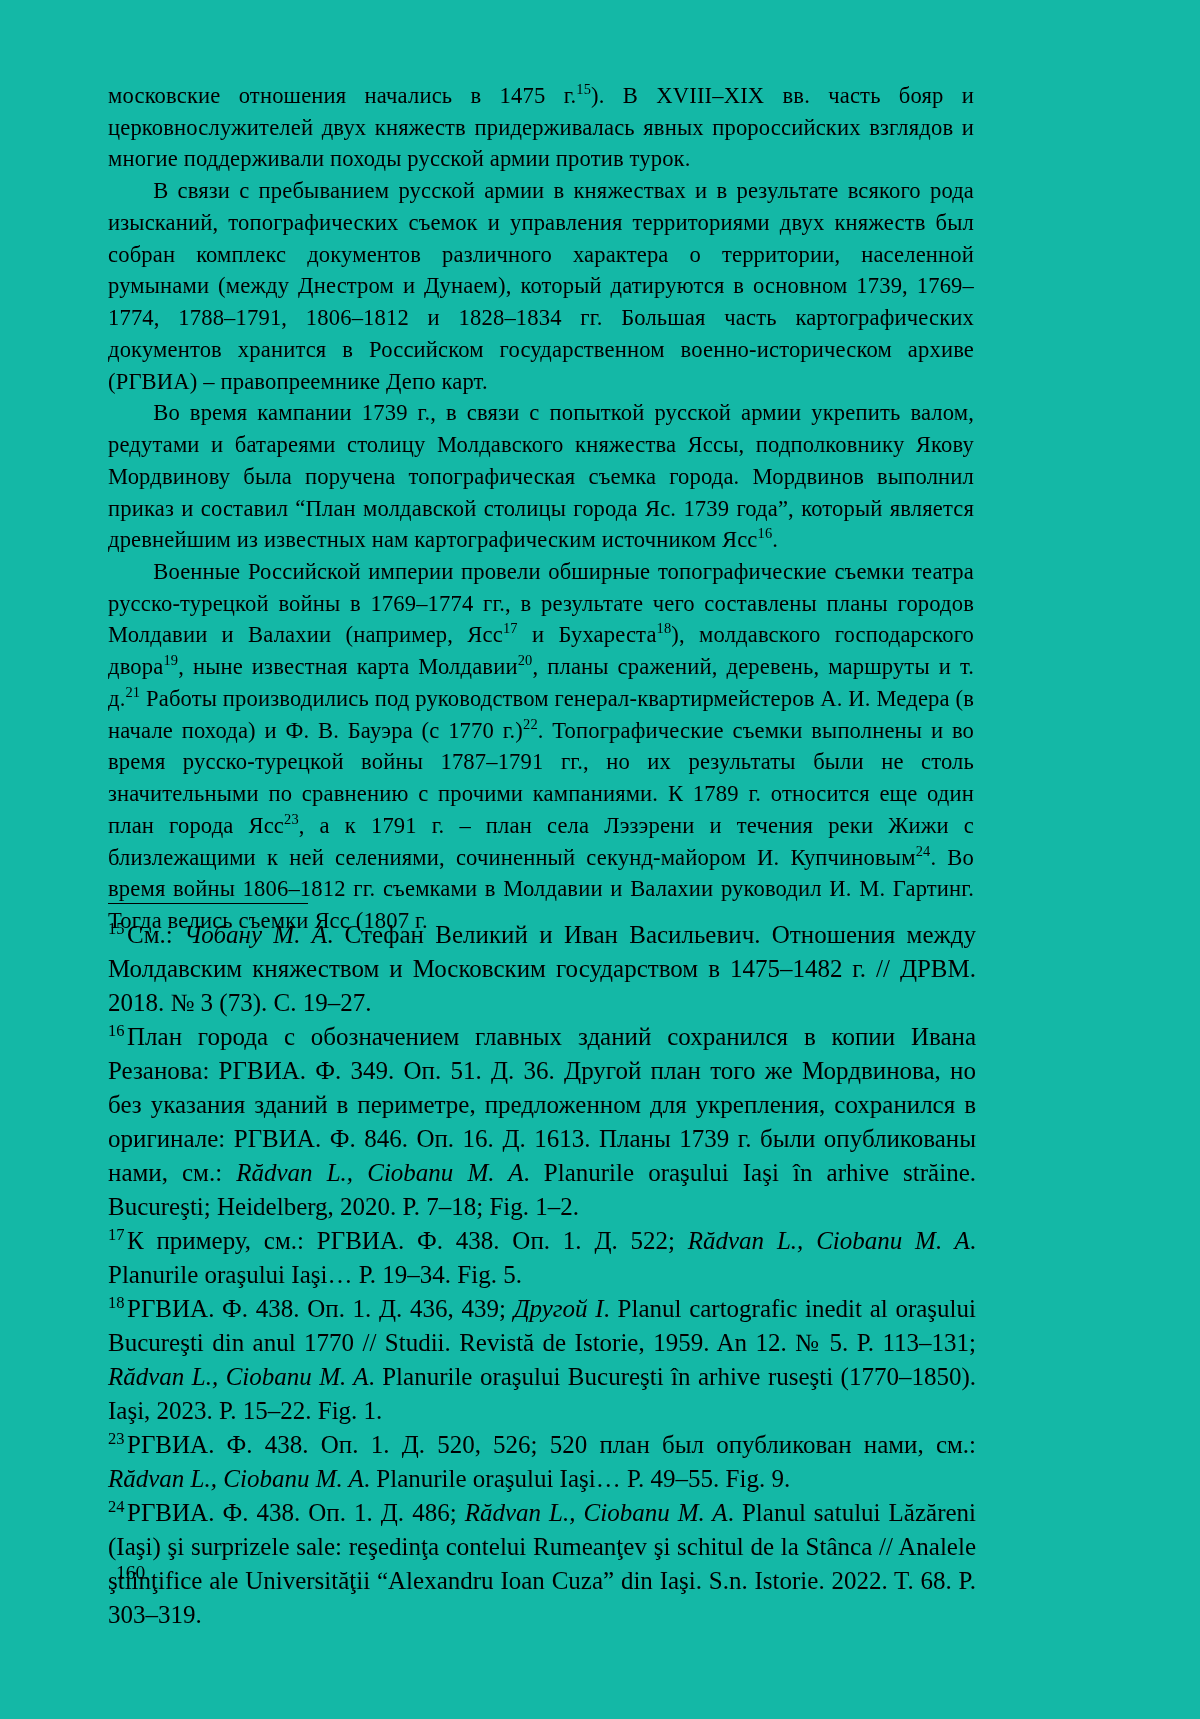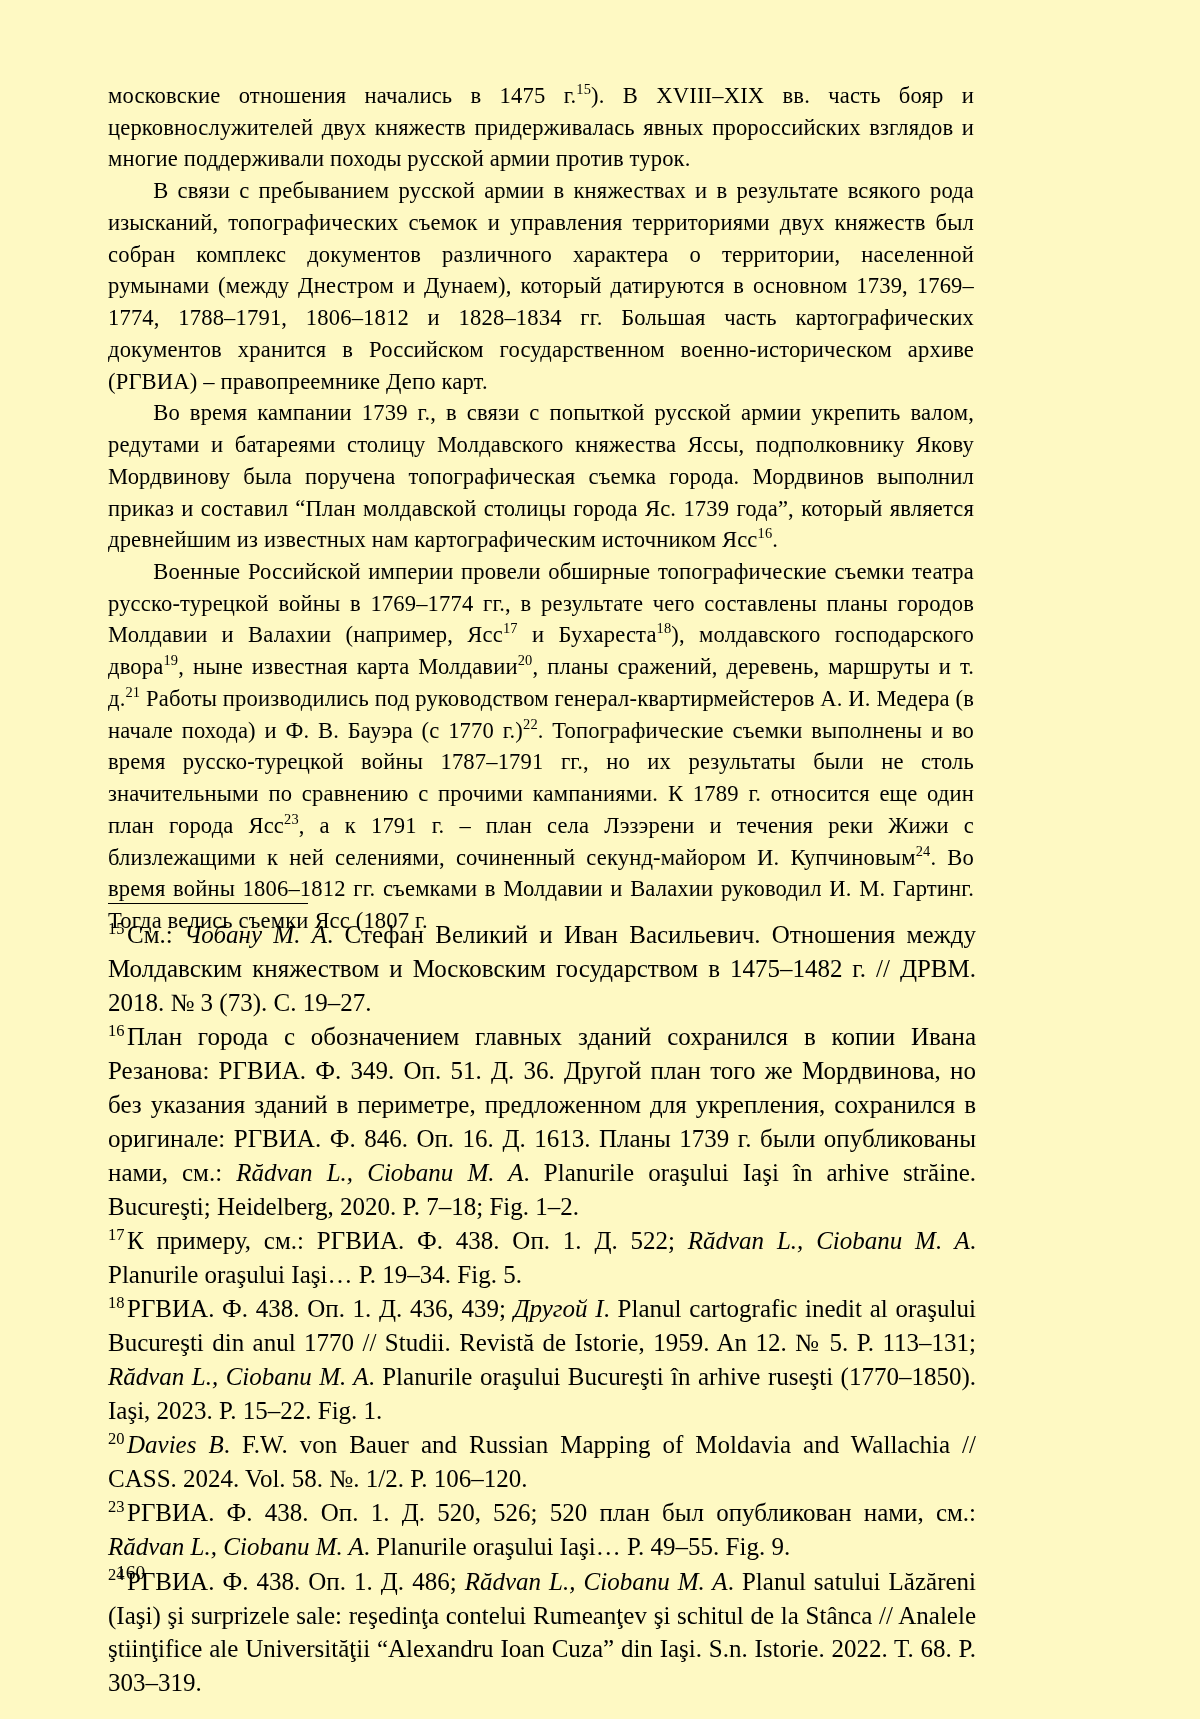--- a/index.html
+++ b/index.html
@@ -4,21 +4,21 @@
 <style>
   html, body {
     margin: 0;
     padding: 0;
     background: #ffffff;
   }
   .page {
     position: relative;
     width: 1200px;
     height: 1719px;
-    background: #fef9c3;
+    background: #14b8a6;
     font-family: "Liberation Serif", serif;
     color: #000000;
     box-sizing: border-box;
     overflow: hidden;
   }
   .content {
     position: absolute;
     left: 108px;
     top: 80px;
     width: 866px;
@@ -88,20 +88,19 @@
       </div>
   </div>
 
   <div class="rule"></div>
 
   <div class="notes">
       <p><span class="num">15</span><span>См.: </span><em>Чобану М. А</em><span>. Стефан Великий и Иван Васильевич. Отношения между Молдавским княжеством и Московским государством в 1475–1482 г. // ДРВМ. 2018. № 3 (73). С. 19–27.</span></p>
       <p><span class="num">16</span><span>План города с обозначением главных зданий сохранился в копии Ивана Резанова: РГВИА. Ф. 349. Оп. 51. Д. 36. Другой план того же Мордвинова, но без указания зданий в периметре, предложенном для укрепления, сохранился в оригинале: РГВИА. Ф. 846. Оп. 16. Д. 1613. Планы 1739 г. были опубликованы нами, см.: </span><em>Rădvan L., Ciobanu M. A</em><span>. Planurile oraşului Iaşi în arhive străine. Bucureşti; Heidelberg, 2020. P. 7–18; Fig. 1–2.</span></p>
       <p><span class="num">17</span><span>К примеру, см.: РГВИА. Ф. 438. Оп. 1. Д. 522; </span><em>Rădvan L., Ciobanu M. A</em><span>. Planurile oraşului Iaşi… P. 19–34. Fig. 5.</span></p>
       <p><span class="num">18</span><span>РГВИА. Ф. 438. Оп. 1. Д. 436, 439; </span><em>Другой I</em><span>. Planul cartografic inedit al oraşului Bucureşti din anul 1770 // Studii. Revistă de Istorie, 1959. An 12. № 5. P. 113–131; </span><em>Rădvan L., Ciobanu M. A</em><span>. Planurile oraşului Bucureşti în arhive ruseşti (1770–1850). Iaşi, 2023. P. 15–22. Fig. 1.</span></p>
-      <p><span class="num">20</span><em>Davies B</em><span>. F.W. von Bauer and Russian Mapping of Moldavia and Wallachia // CASS. 2024. Vol. 58. №. 1/2. P. 106–120.</span></p>
       <p><span class="num">23</span><span>РГВИА. Ф. 438. Оп. 1. Д. 520, 526; 520 план был опубликован нами, см.: </span><em>Rădvan L., Ciobanu M. A</em><span>. Planurile oraşului Iaşi… P. 49–55. Fig. 9.</span></p>
       <p><span class="num">24</span><span>РГВИА. Ф. 438. Оп. 1. Д. 486; </span><em>Rădvan L., Ciobanu M. A</em><span>. Planul satului Lăzăreni (Iaşi) şi surprizele sale: reşedinţa contelui Rumeanţev şi schitul de la Stânca // Analele ştiinţifice ale Universităţii “Alexandru Ioan Cuza” din Iaşi. S.n. Istorie. 2022. T. 68. P. 303–319.</span></p>
     </div>
 
   <div class="folio">160</div>
 
 </div>
 
 </body></html>

